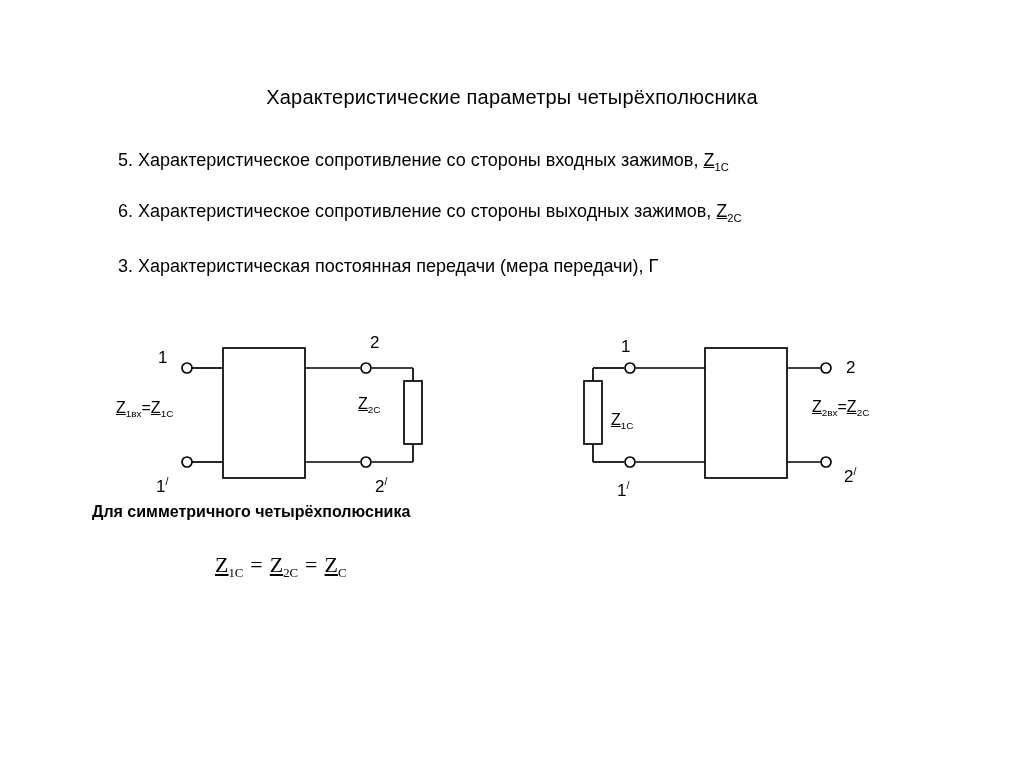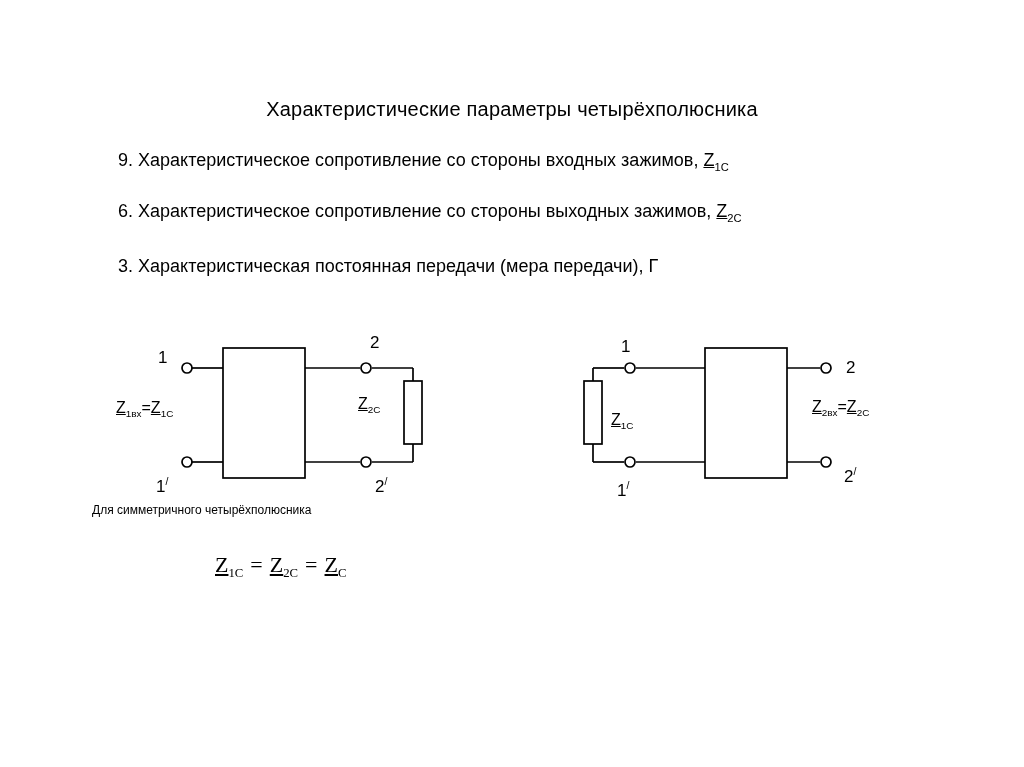--- a/index.html
+++ b/index.html
@@ -8,47 +8,46 @@
     background:#ffffff;
     color:#000000;
     font-family:"Liberation Sans", sans-serif;
     position:relative;
     overflow:hidden;
   }
   .title {
     position:absolute; top:86px; left:0; width:1024px;
     text-align:center; font-size:20px; letter-spacing:0.2px;
     white-space:nowrap;
-    margin-top:12px;
   }
   .item {
     position:absolute; left:118px; font-size:18px; white-space:nowrap;
   }
   .zu { text-decoration:underline; }
   sub { font-size:0.62em; line-height:0; }
   sup { font-size:0.62em; line-height:0; }
   .zlabel { position:absolute; font-size:16px; white-space:nowrap; }
   .tlabel { position:absolute; font-size:17px; white-space:nowrap; }
-  .caption { position:absolute; left:92px; top:503px; font-size:12px; font-weight:normal; white-space:nowrap; }
+  .caption { position:absolute; left:92px; top:503px; font-size:16px; font-weight:bold; white-space:nowrap; }
   .formula {
     position:absolute; left:215px; top:552px;
     font-family:"Liberation Serif", serif; 
     font-size:22px; white-space:nowrap;
   }
   .formula .feq { padding:0 7px; }
   .formula sub { font-size:0.58em; }
   svg.circuits { position:absolute; left:0; top:0; }
 </style>
 </head>
 <body>
 
 <div class="title">Характеристические параметры четырёхполюсника</div>
 
 <div class="item" style="top:150px">
-  <span>9. Характеристическое сопротивление со стороны входных зажимов, </span><span class="zu">Z</span><sub>1C</sub>
+  <span>5. Характеристическое сопротивление со стороны входных зажимов, </span><span class="zu">Z</span><sub>1C</sub>
 </div>
 <div class="item" style="top:201px">
   <span>6. Характеристическое сопротивление со стороны выходных зажимов, </span><span class="zu">Z</span><sub>2C</sub>
 </div>
 <div class="item" style="top:256px">
   <span>3. Характеристическая постоянная передачи (мера передачи), Г</span><span class="zu"></span><sub></sub>
 </div>
 
 <svg class="circuits" width="1024" height="767" viewBox="0 0 1024 767">
   <g stroke="#000000" stroke-width="1.7" fill="none">

